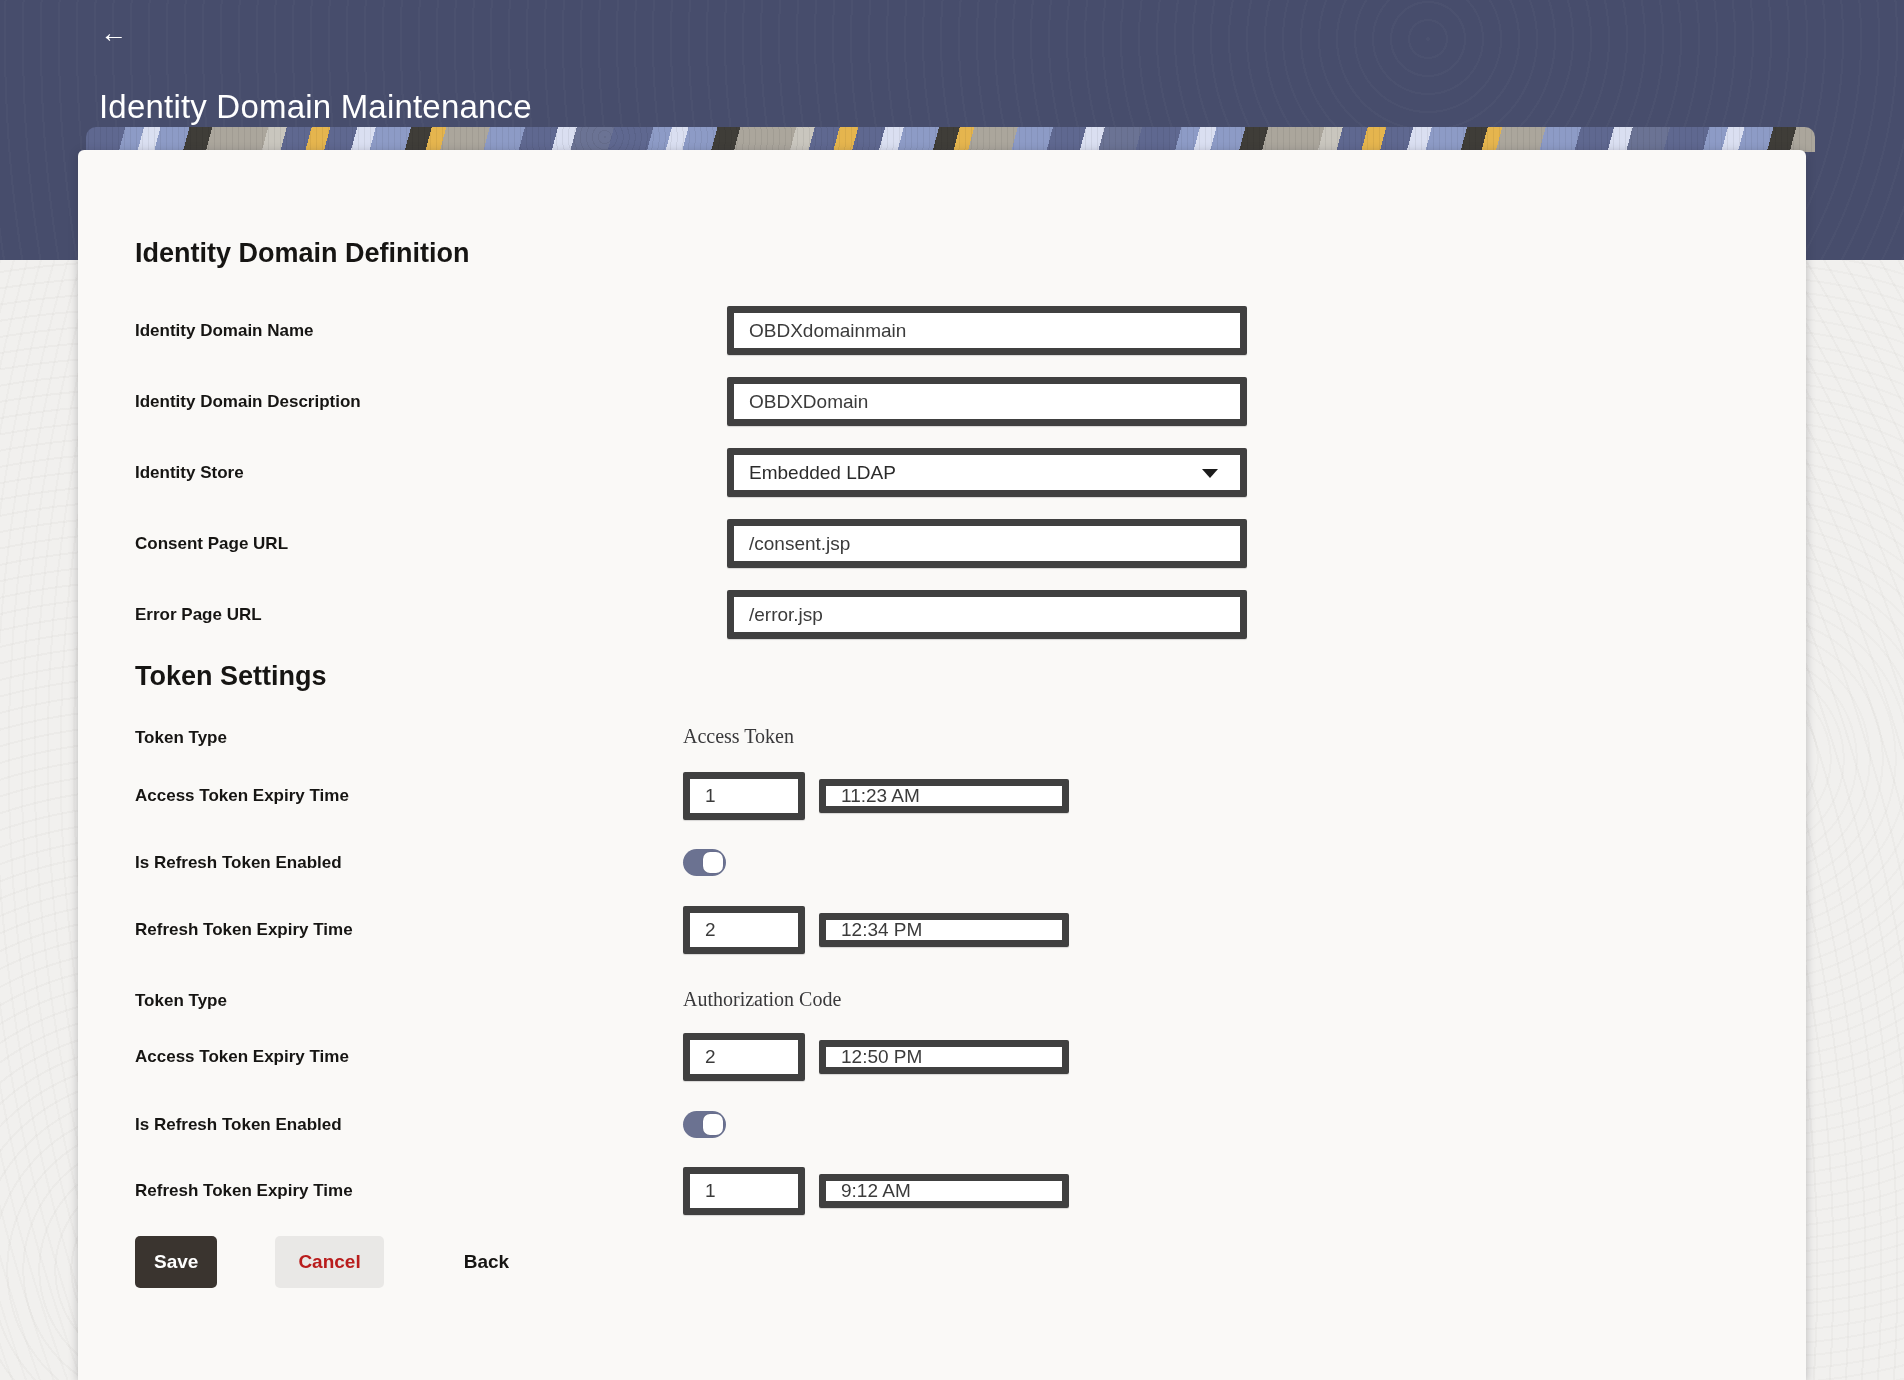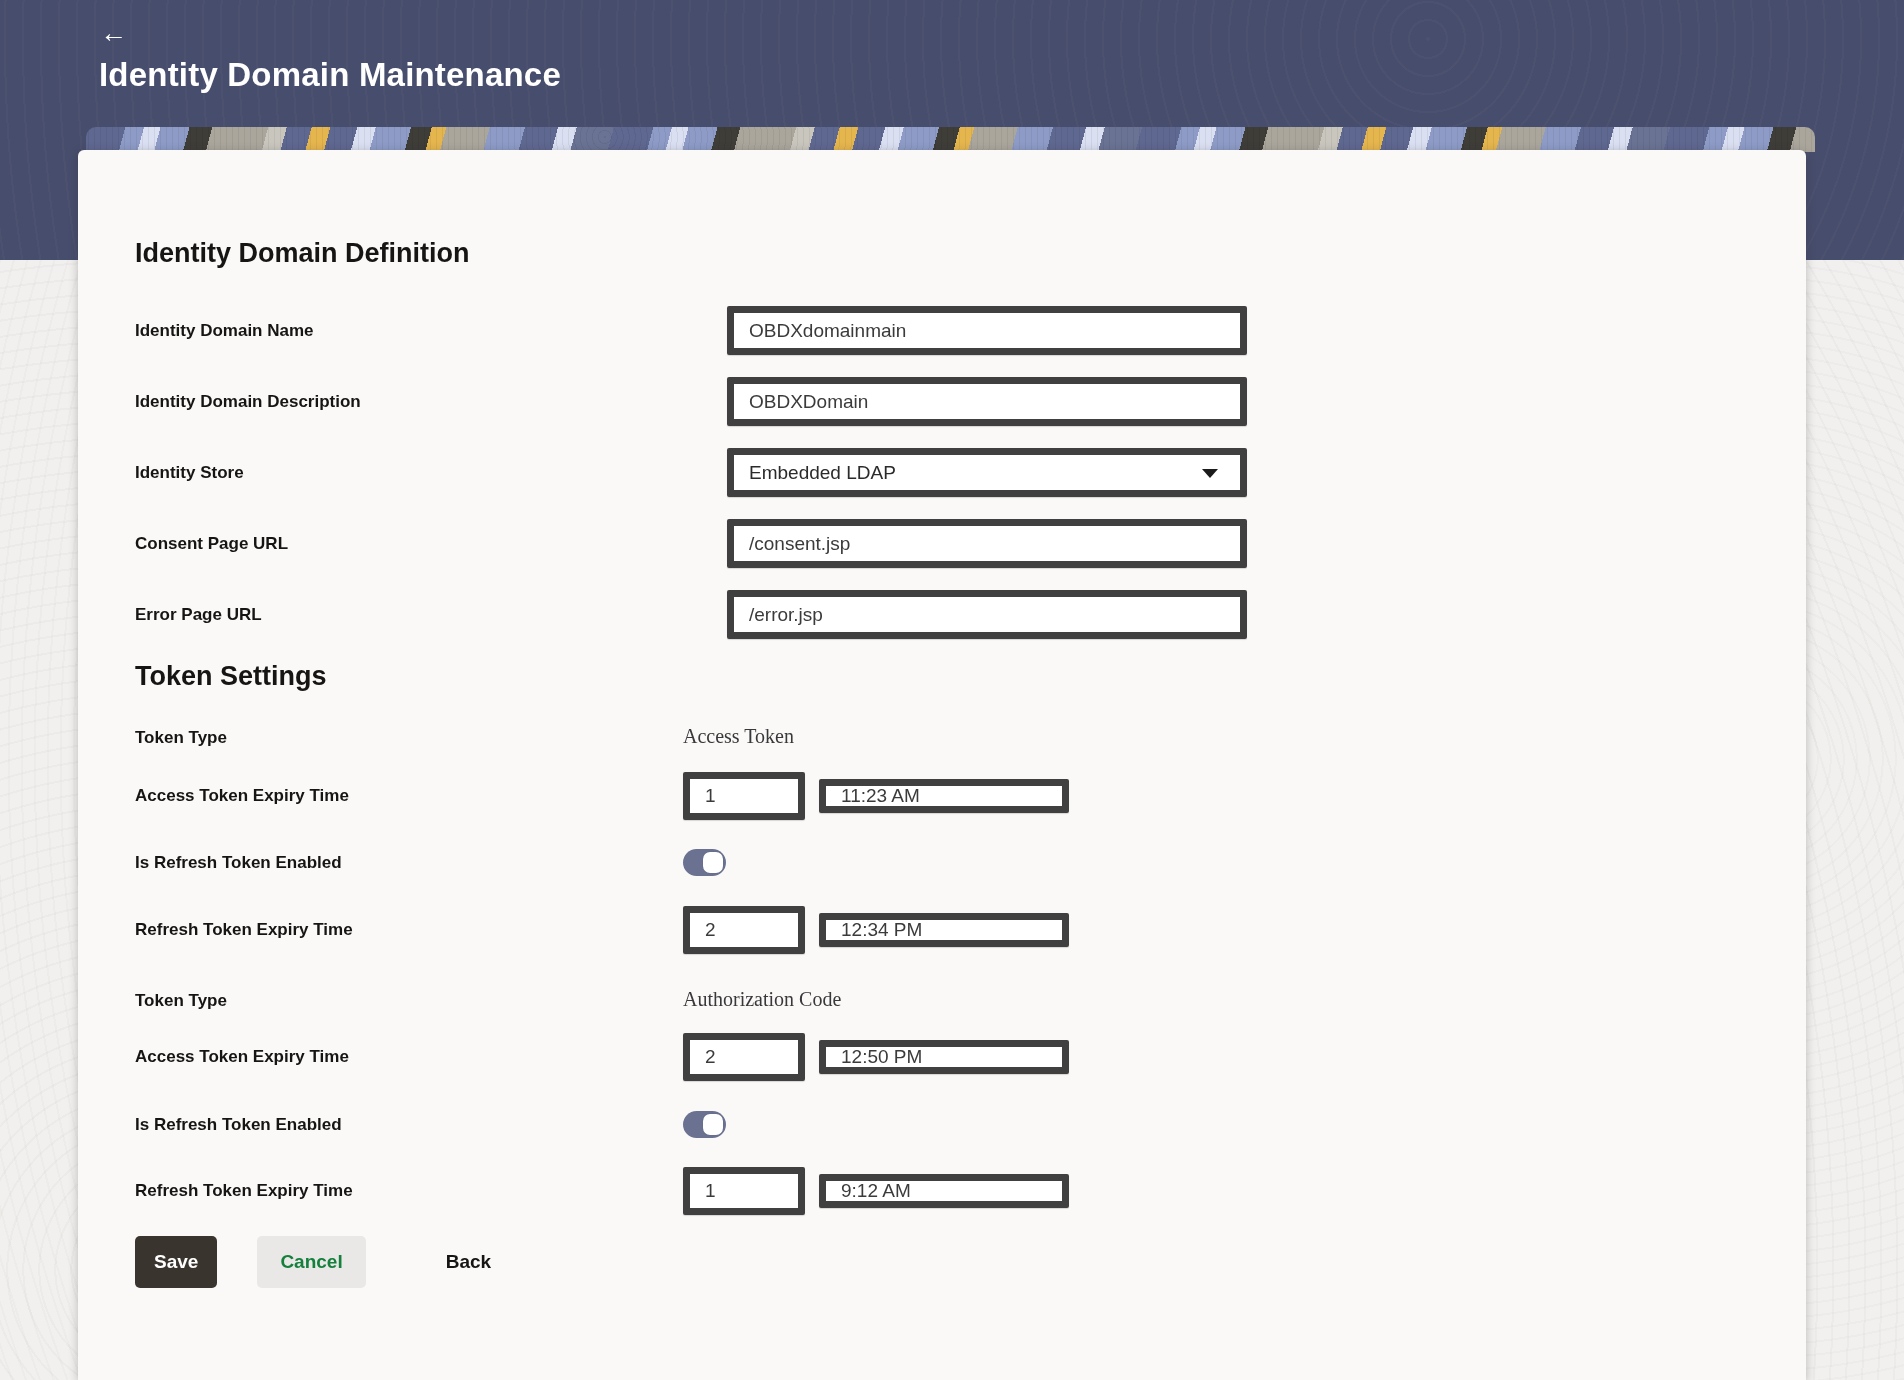--- a/index.html
+++ b/index.html
@@ -23,22 +23,22 @@
     z-index: 1;
   }
   .back-btn {
     position: absolute; top: 16px; left: 100px;
     width: 40px; height: 34px;
     background: transparent; border: none;
     color: #ffffff; font-size: 27px; line-height: 34px;
     cursor: pointer; text-align: left;
   }
   .page-title {
-    position: absolute; top: 56px; left: 99px;
-    color: #ffffff; font-size: 33px; font-weight: 700;
+    position: absolute; top: 88px; left: 99px;
+    color: #ffffff; font-size: 33px; font-weight: 400;
     letter-spacing: 0.2px;
   }
 
   
   .banner-strip {
     position: absolute; top: 127px; left: 86px;
     width: 1729px; height: 25px;
     border-radius: 10px 10px 0 0;
     z-index: 2;
     background-image:
@@ -135,21 +135,21 @@
   
   .actions-row { display: flex; align-items: center; margin-top: 21px; gap: 40px; }
   .btn {
     height: 52px;
     border: none; border-radius: 5px;
     font-family: "Liberation Sans", "DejaVu Sans", sans-serif;
     font-size: 19px; font-weight: 700;
     cursor: pointer;
   }
   .btn-save { background: #3a342f; color: #ffffff; padding: 0 19px; }
-  .btn-cancel { background: #e9e8e6; color: #15803d; padding: 0 23px; }
+  .btn-cancel { background: #e9e8e6; color: #b91c1c; padding: 0 23px; margin-left: 18px; }
   .btn-back { background: transparent; color: #161513; padding: 0 20px; margin-left: 20px; }
 </style>
 </head>
 <body>
 
 <div class="header-band">
   <button class="back-btn">←</button>
   <div class="page-title">Identity Domain Maintenance</div>
 </div>
 

